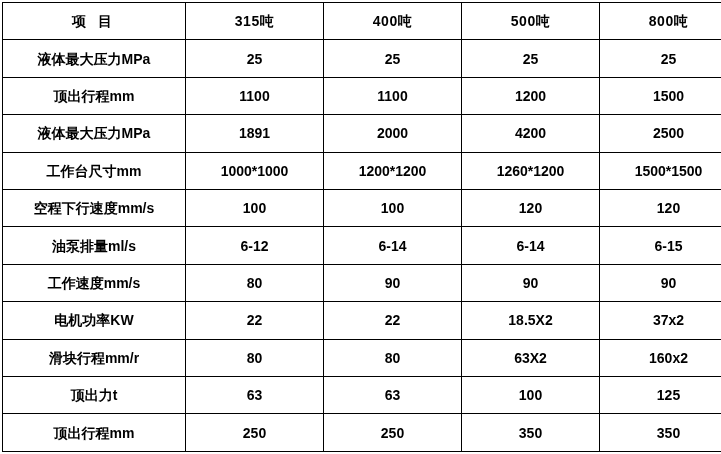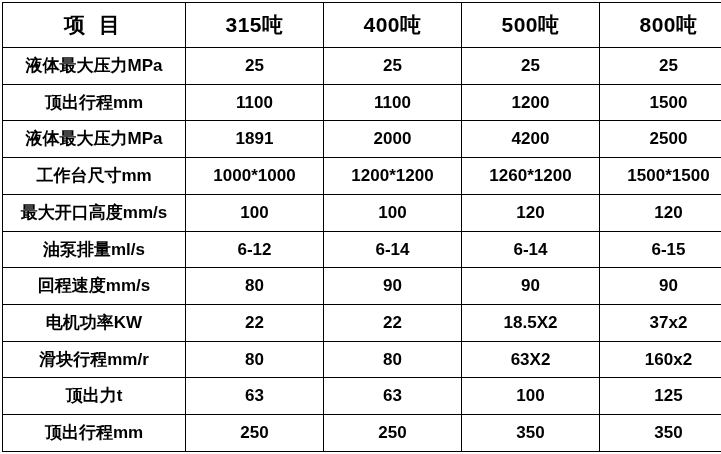--- a/index.html
+++ b/index.html
@@ -23,34 +23,34 @@
     border-collapse: collapse;
     width: 713px;
     height: 450px;
     table-layout: fixed;
   }
   table.spec-table td {
     border: 1px solid #000000;
     text-align: center;
     vertical-align: middle;
     font-weight: bold;
-    font-size: 17px;
+    font-size: 14px;
     color: #000000;
     padding: 0 2px;
     line-height: 1.15;
     white-space: nowrap;
   }
   table.spec-table td.label-col {
     width: 178px;
   }
   table.spec-table td.val-col {
     width: 133px;
   }
   table.spec-table tr.header-row td {
-    font-size: 21px;
+    font-size: 14px;
     letter-spacing: 0.5px;
   }
   table.spec-table tr.header-row td.label-col {
     letter-spacing: 4px;
   }
 </style>
 </head>
 <body>
 
 <div class="spec-table-wrap">
@@ -90,37 +90,37 @@
 
       <tr>
         <td class="label-col">工作台尺寸mm</td>
         <td class="val-col">1000*1000</td>
         <td class="val-col">1200*1200</td>
         <td class="val-col">1260*1200</td>
         <td class="val-col">1500*1500</td>
       </tr>
 
       <tr>
-        <td class="label-col">最大开口高度mm/s</td>
+        <td class="label-col">空程下行速度mm/s</td>
         <td class="val-col">100</td>
         <td class="val-col">100</td>
         <td class="val-col">120</td>
         <td class="val-col">120</td>
       </tr>
 
       <tr>
         <td class="label-col">油泵排量ml/s</td>
         <td class="val-col">6-12</td>
         <td class="val-col">6-14</td>
         <td class="val-col">6-14</td>
         <td class="val-col">6-15</td>
       </tr>
 
       <tr>
-        <td class="label-col">回程速度mm/s</td>
+        <td class="label-col">工作速度mm/s</td>
         <td class="val-col">80</td>
         <td class="val-col">90</td>
         <td class="val-col">90</td>
         <td class="val-col">90</td>
       </tr>
 
       <tr>
         <td class="label-col">电机功率KW</td>
         <td class="val-col">22</td>
         <td class="val-col">22</td>

